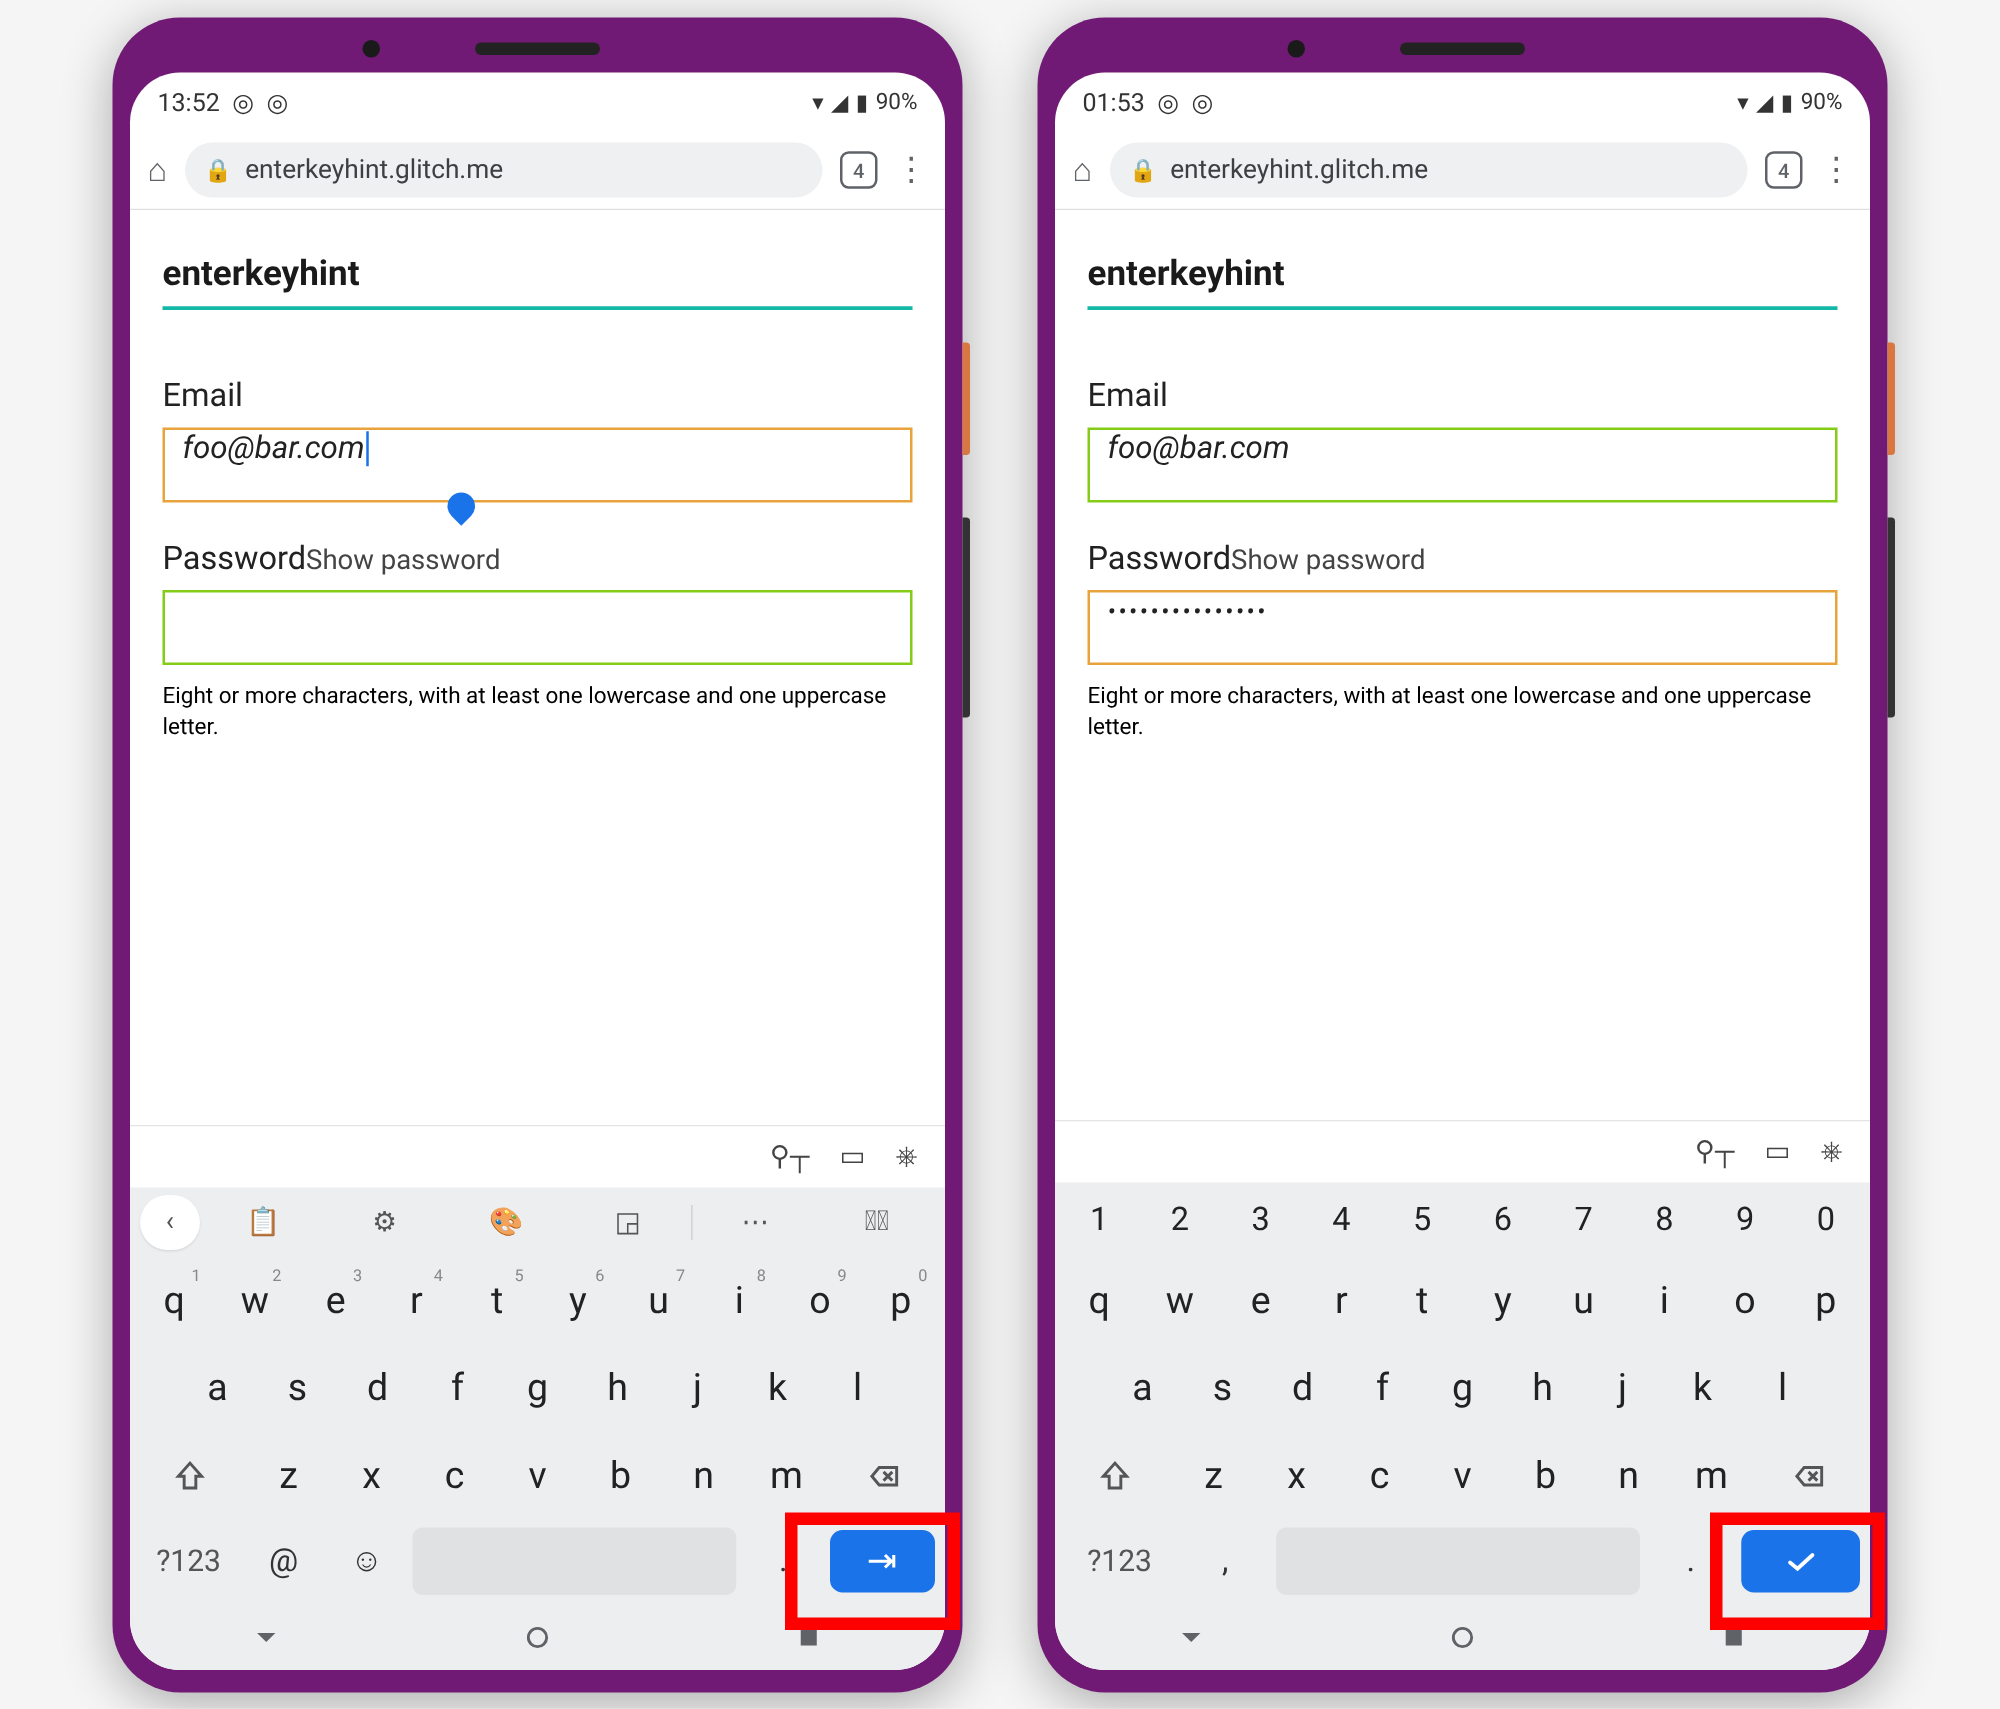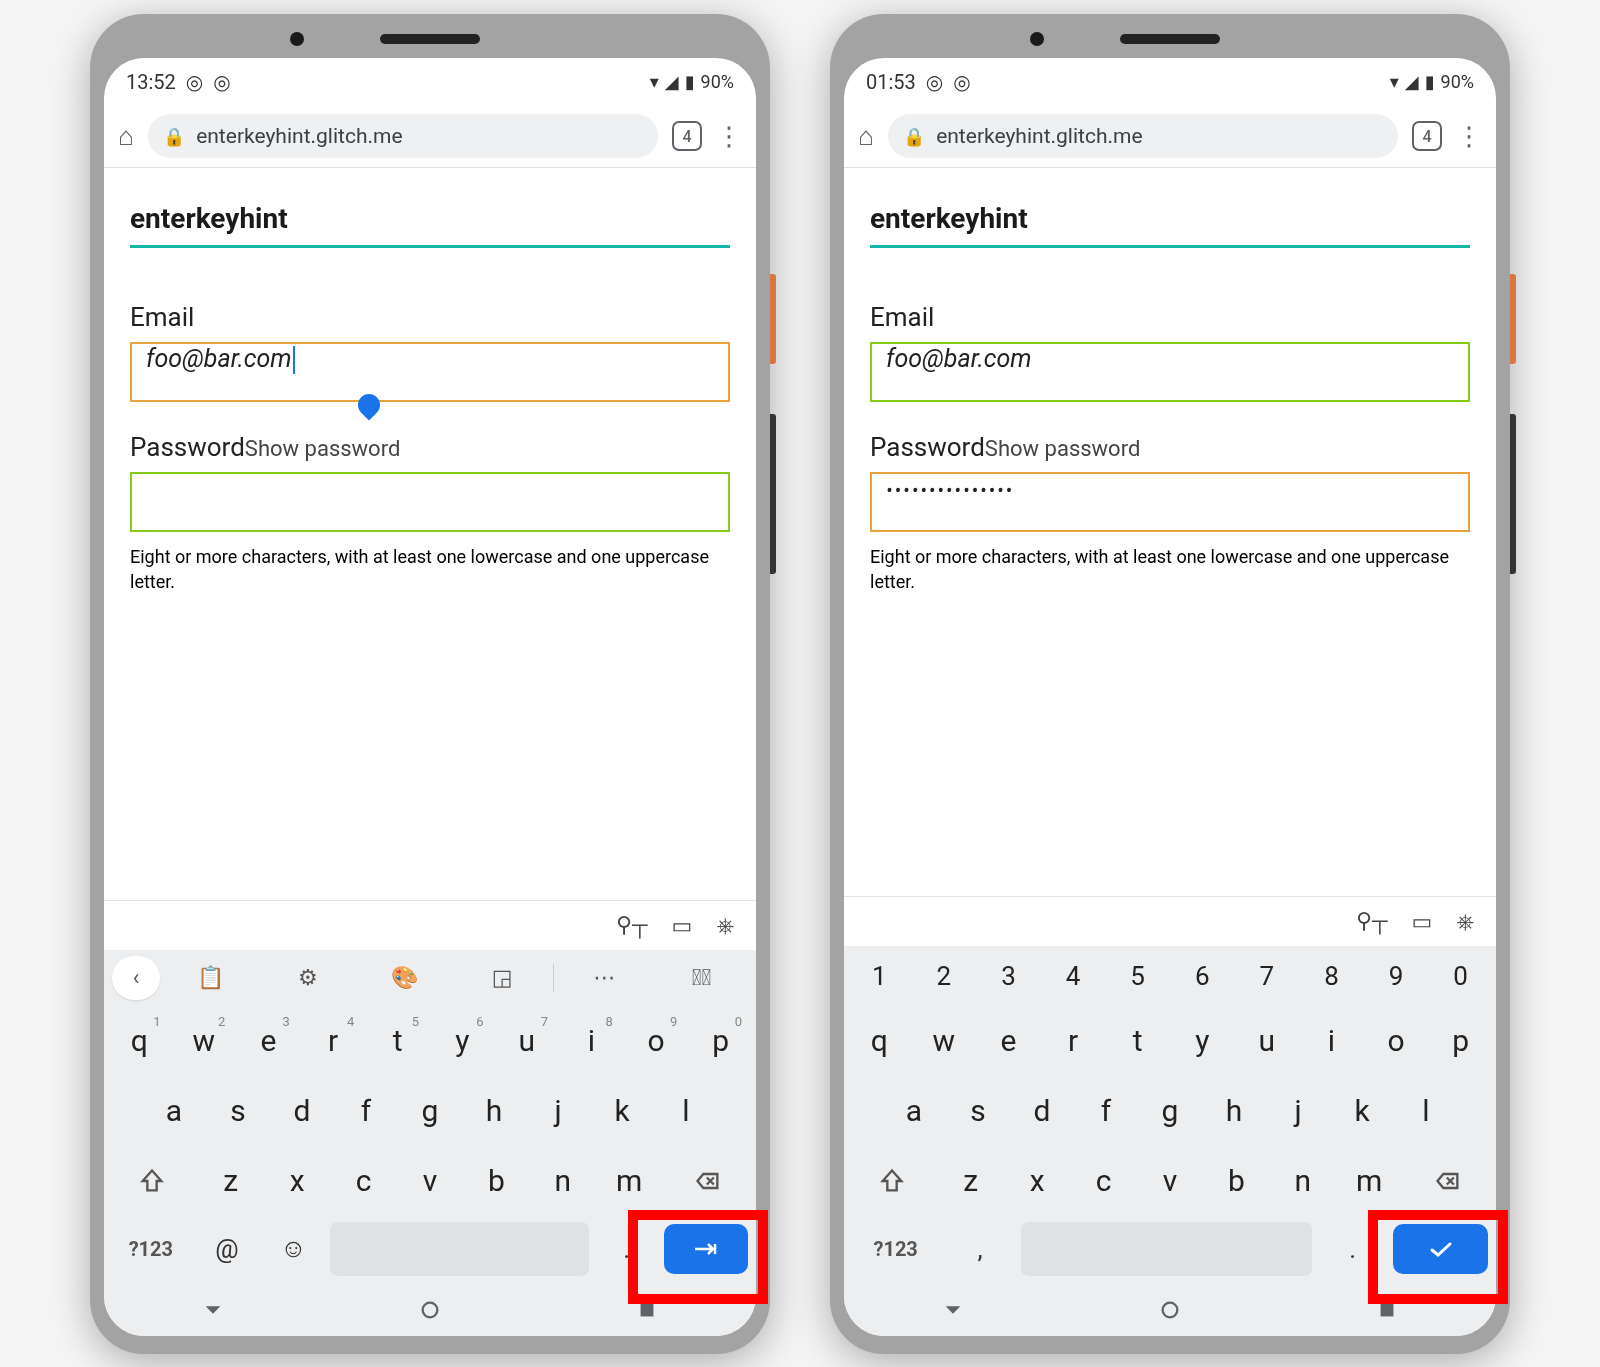--- a/index.html
+++ b/index.html
@@ -10,21 +10,21 @@
       height: 1367px;
       display: flex;
       justify-content: center;
       align-items: center;
       gap: 60px;
       transform-origin: top left;
     }
     .phone {
       width: 680px;
       height: 1340px;
-      background: #a3a3a3;
+      background: #701a75;
       border-radius: 54px;
       padding: 14px 14px 18px 14px;
       position: relative;
       box-shadow: 0 8px 40px rgba(0,0,0,0.3);
     }
     .side-button-right {
       position: absolute;
       right: -6px;
       top: 260px;
       width: 6px;
@@ -249,27 +249,26 @@
       height: 54px;
     }
     .bottom-row {
       display: flex;
       align-items: center;
       padding: 6px 8px;
       gap: 8px;
     }
     .sym-key {
       flex: 1.2;
-      font-size: 20px;
+      font-size: 24px;
       color: #555;
       display: flex;
       align-items: center;
       justify-content: center;
       height: 54px;
-      font-weight: bold;
     }
     .char-key {
       flex: 0.9;
       font-size: 26px;
       color: #333;
       display: flex;
       align-items: center;
       justify-content: center;
       height: 54px;
     }

